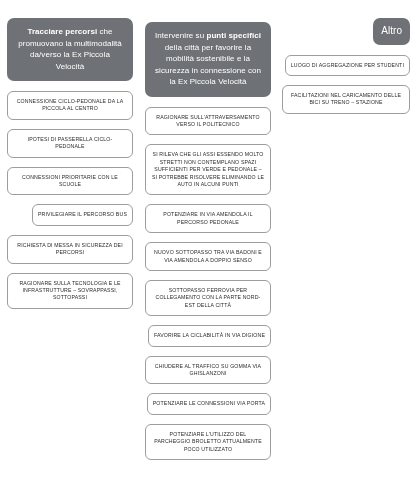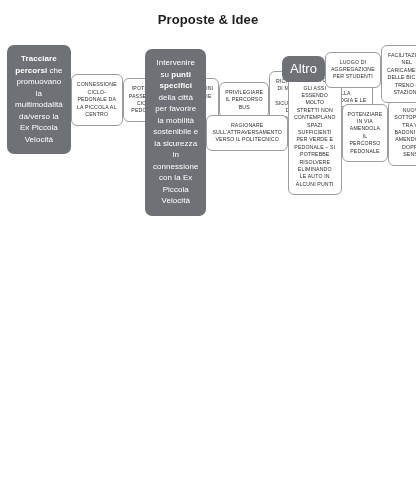--- a/index.html
+++ b/index.html
@@ -33,42 +33,42 @@
   .board {
     display: flex;
     align-items: flex-start;
     justify-content: flex-start;
     padding: 0;
     margin-top: 18px;
   }
   .column {
     box-sizing: border-box;
     display: flex;
-    flex-direction: row;
-    align-items: center;
+    flex-direction: column;
+    align-items: flex-end;
   }
   .col-1 { width: 140px; padding: 0 7px; }
   .col-2 { width: 136px; padding: 4px 5px; }
   .col-3 { width: 140px; padding: 0 6px; }
 
   .col-header {
     box-sizing: border-box;
     background: #6e7276;
     color: #ffffff;
     border-radius: 7px;
     padding: 8px 8px 9px 8px;
     text-align: center;
     font-size: 8px;
     line-height: 11.5px;
     margin-bottom: 10px;
     letter-spacing: 0.05px;
   }
   .col-header.short {
     padding: 7px 8px 8px 8px;
-    font-size: 13px;
+    font-size: 10px;
   }
   .col-header b { font-weight: bold; }
 
   .card {
     box-sizing: border-box;
     background: #ffffff;
     border: 1px solid #9d9d9d;
     border-radius: 6px;
     padding: 6px 5px 6px 5px;
     text-align: center;
@@ -79,21 +79,20 @@
     margin-bottom: 9px;
     text-transform: uppercase;
   }
   .card:last-child { margin-bottom: 0; }
 </style>
 </head>
 <body>
 
 <div class="page">
 
-  <h1 class="page-title">Proposte &amp; Idee</h1>
 
   <div class="board">
 
     <div class="column col-1">
       <div class="col-header">
         <b>Tracciare percorsi</b><span> che promuovano la multimodalità da/verso la Ex Piccola Velocità</span>
       </div>
       <div class="card">CONNESSIONE CICLO-PEDONALE DA LA PICCOLA AL CENTRO</div>
       <div class="card">IPOTESI DI PASSERELLA CICLO-PEDONALE</div>
       <div class="card">CONNESSIONI PRIORITARIE CON LE SCUOLE</div>

